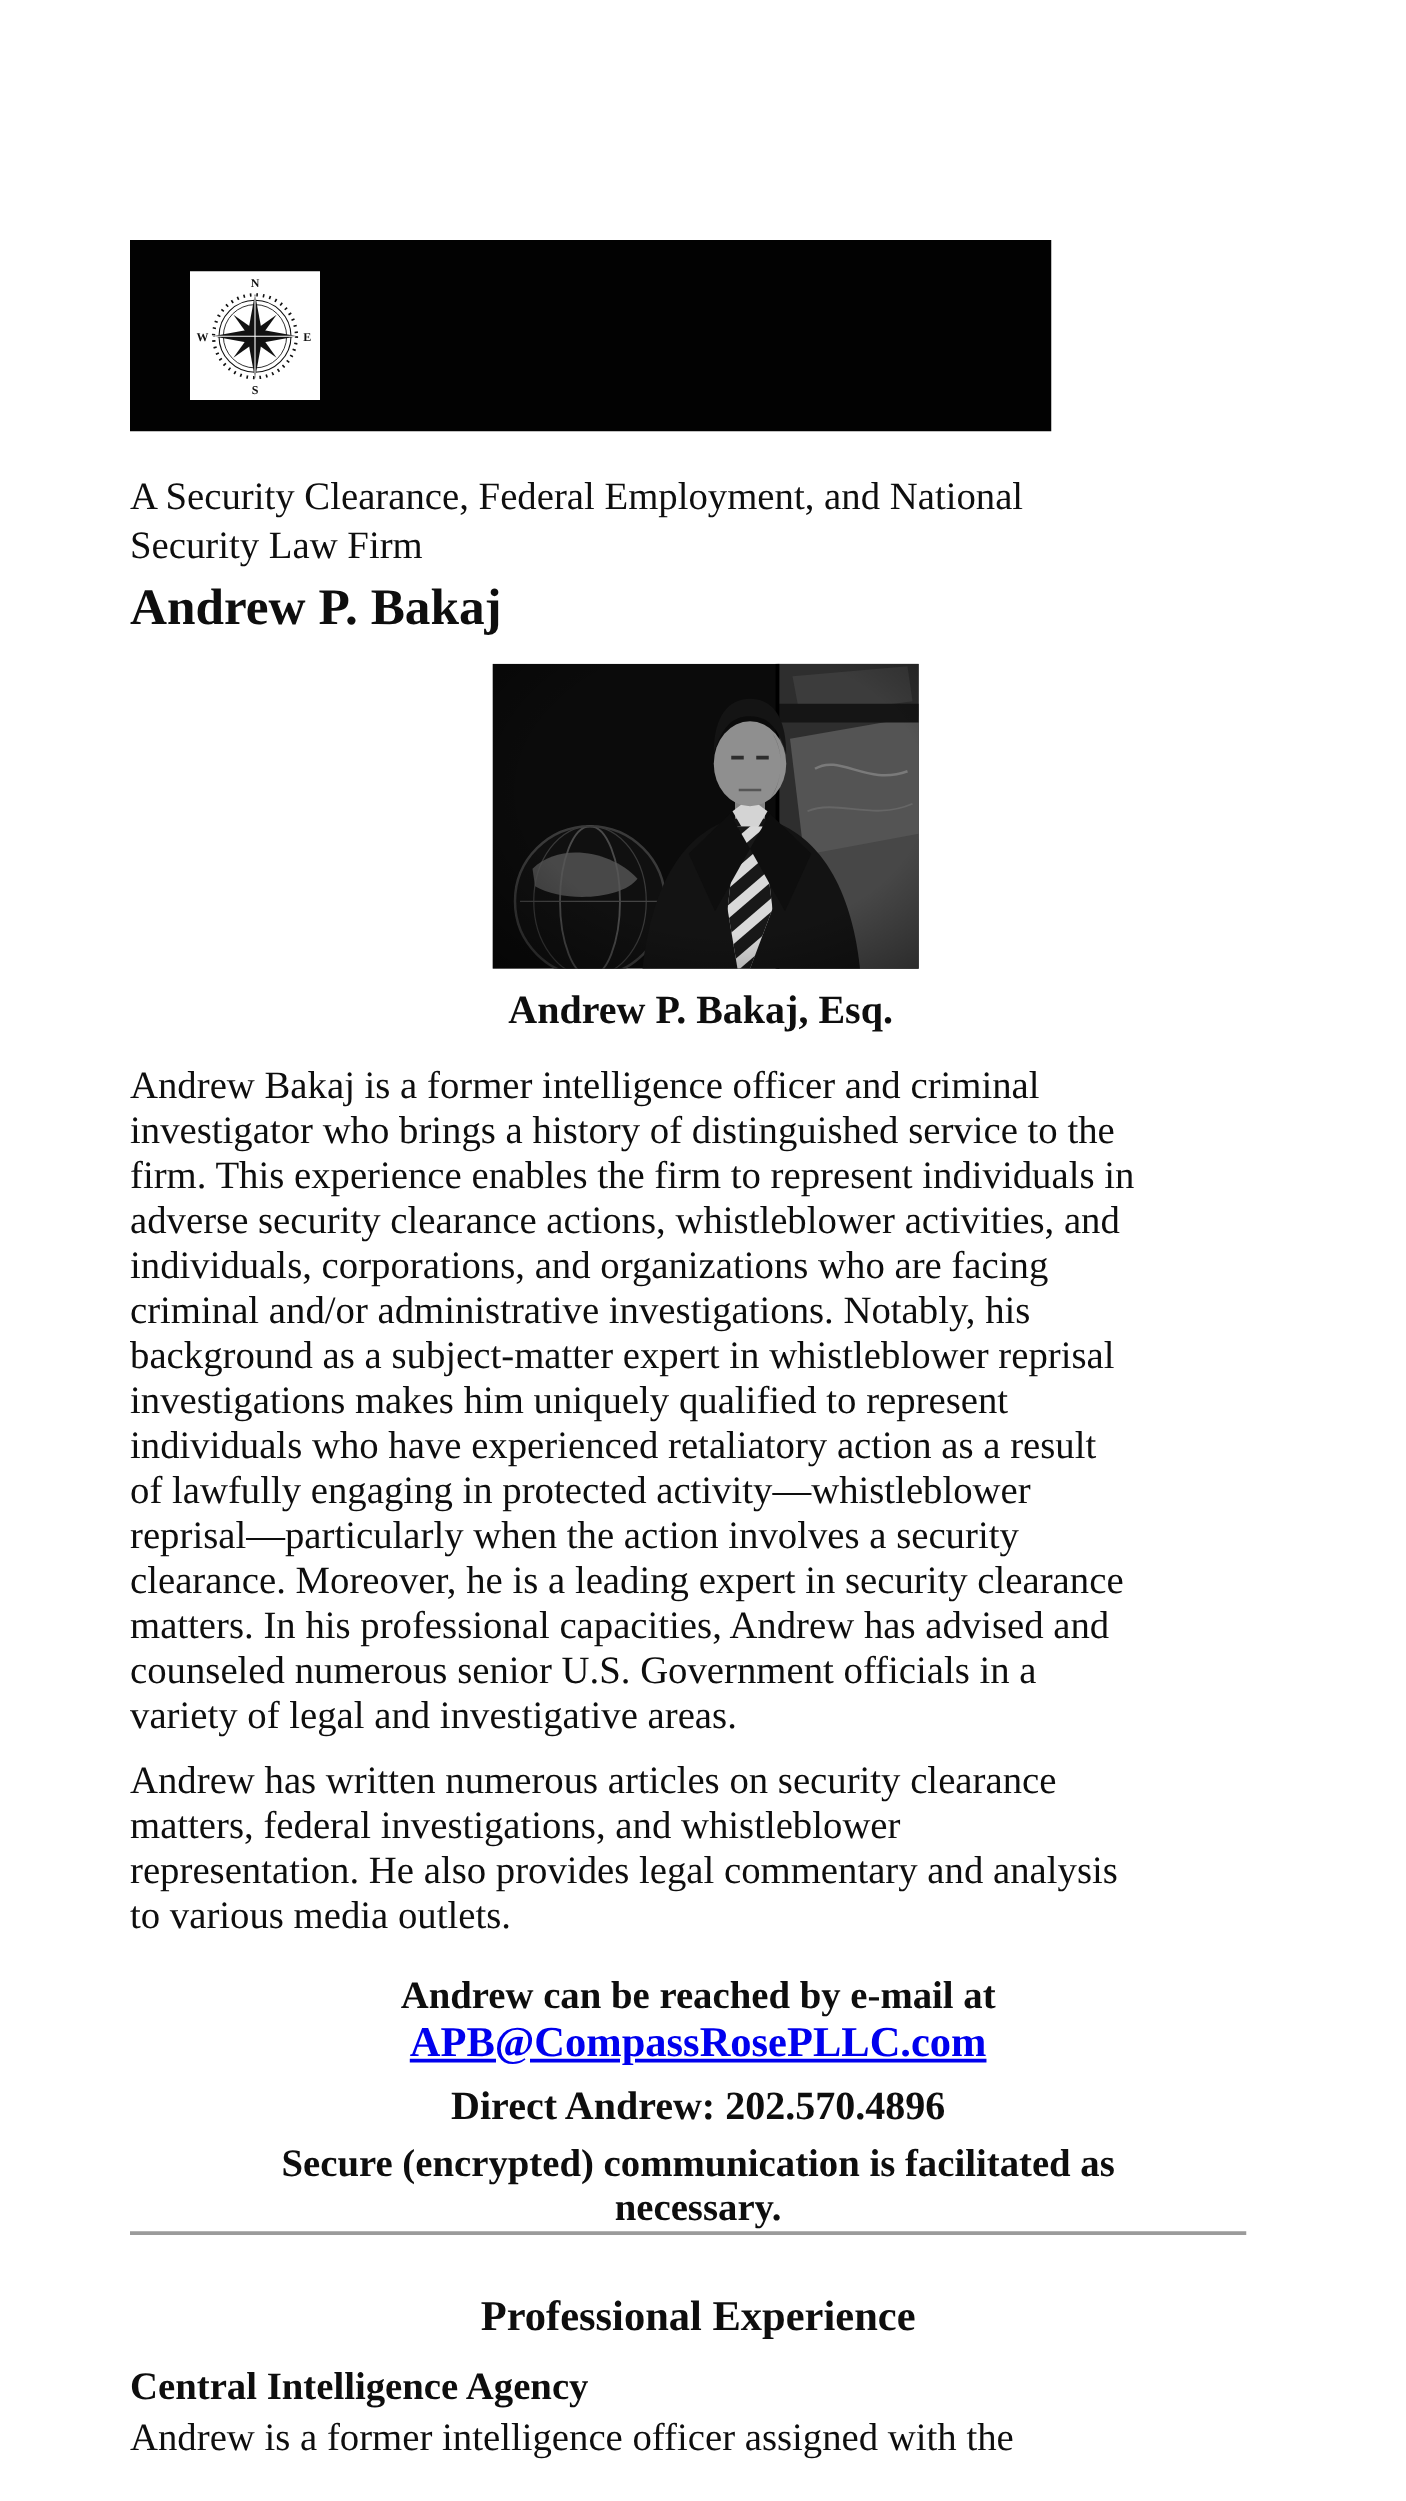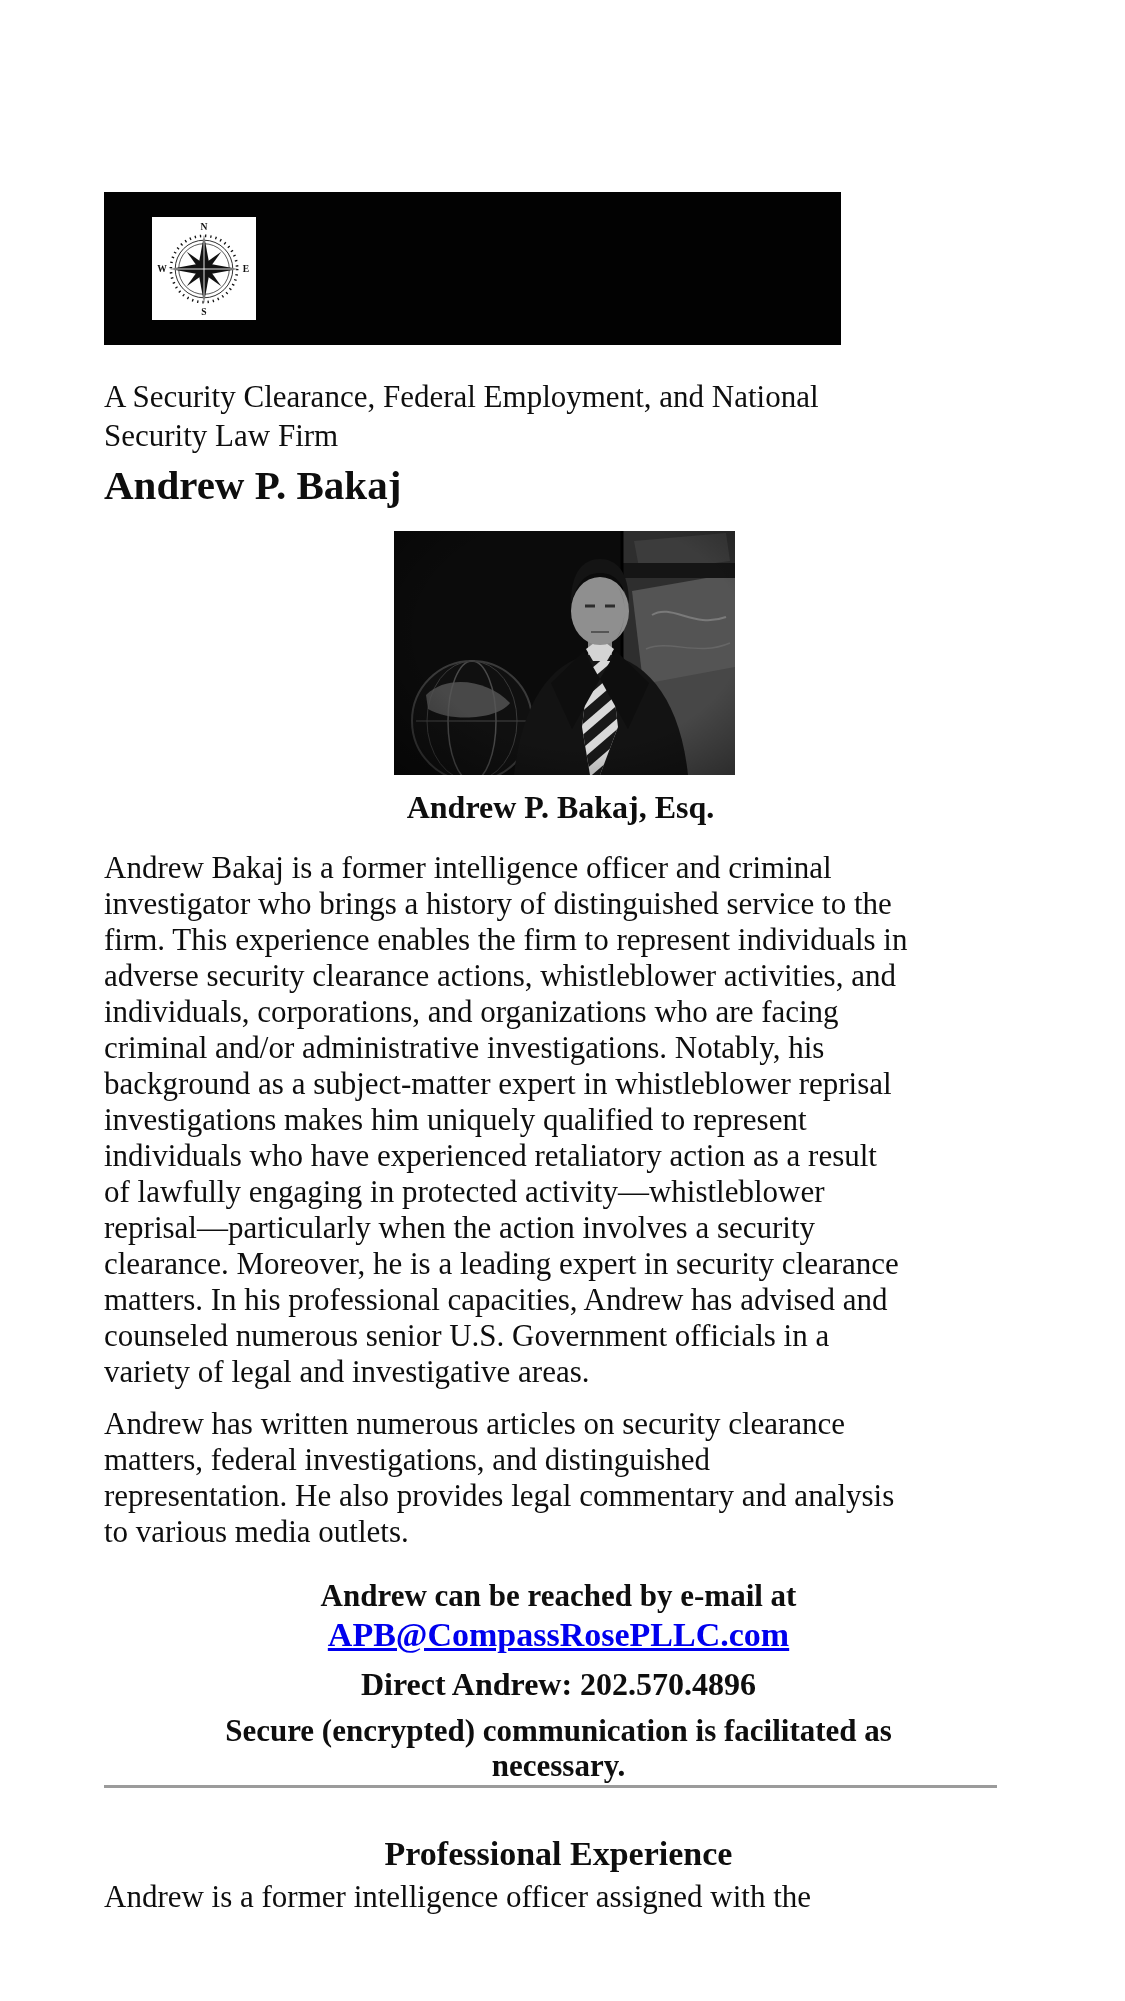--- a/index.html
+++ b/index.html
@@ -157,32 +157,33 @@
 background as a subject-matter expert in whistleblower reprisal
 investigations makes him uniquely qualified to represent
 individuals who have experienced retaliatory action as a result
 of lawfully engaging in protected activity—whistleblower
 reprisal—particularly when the action involves a security
 clearance. Moreover, he is a leading expert in security clearance
 matters. In his professional capacities, Andrew has advised and
 counseled numerous senior U.S. Government officials in a
 variety of legal and investigative areas.</p>
   <p class="bio p2">Andrew has written numerous articles on security clearance
-matters, federal investigations, and distinguished
+matters, federal investigations, and whistleblower
 representation. He also provides legal commentary and analysis
 to various media outlets.</p>
 
   <div class="contact">
     <div class="intro">Andrew can be reached by e-mail at</div>
     <div class="email-line">
       <a class="email-link">APB@CompassRosePLLC.com</a>
     </div>
     <div class="phone">Direct Andrew: 202.570.4896</div>
     <div class="secure">Secure (encrypted) communication is facilitated as
 necessary.</div>
   </div>
 
   <hr class="divider">
 
   <div class="section-title">Professional Experience</div>
+  <div class="entry-title">Central Intelligence Agency</div>
   <div class="entry-text">Andrew is a former intelligence officer assigned with the</div>
 
 </div>
 
 </body></html>

